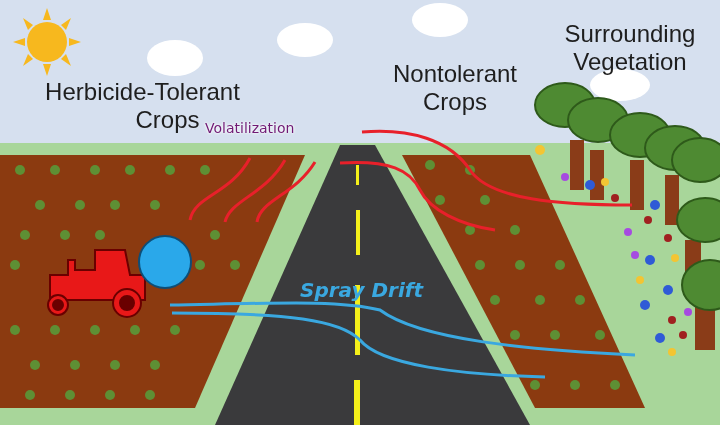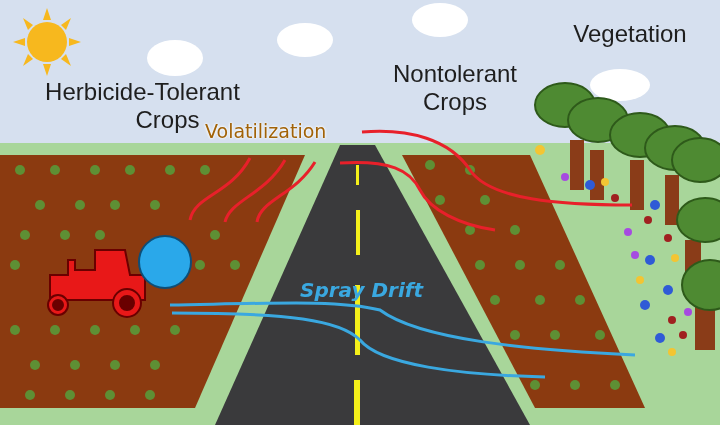--- a/index.html
+++ b/index.html
@@ -1,20 +1,20 @@
 <!DOCTYPE html>
 <html><head>
 <meta charset="utf-8">
 <style>
   html,body{margin:0;padding:0;}
   body{width:720px;height:425px;overflow:hidden;background:#d6e0ef;}
   #stage{position:relative;width:720px;height:425px;}
   svg{position:absolute;left:0;top:0;}
   .lbl{position:absolute;font-family:"Liberation Sans",sans-serif;color:#1e1e1e;font-size:24px;text-align:center;line-height:28px;}
-  .vol{position:absolute;font-family:"DejaVu Sans",sans-serif;font-size:19px;color:#a16207;text-shadow:0 0 3px #fff,0 0 3px #fff;}
+  .vol{position:absolute;font-family:"DejaVu Sans",sans-serif;font-size:14px;color:#701a75;text-shadow:0 0 3px #fff,0 0 3px #fff;}
   .drift{position:absolute;font-family:"DejaVu Sans",sans-serif;font-weight:bold;font-size:20px;color:#3aa8e0;font-style:italic;}
 </style>
 </head>
 <body>
 
 <div id="stage">
 <svg width="720" height="425" viewBox="0 0 720 425">
   <rect x="0" y="0" width="720" height="145" fill="#d6e0ef"></rect>
   <rect x="0" y="143" width="720" height="282" fill="#a8d69a"></rect>
 
@@ -165,17 +165,18 @@
 
 <div class="lbl" style="left:10px;top:78px;width:265px;text-align:center;">
   <div>Herbicide-Tolerant</div>
   <div style="padding-left:50px;">Crops</div>
 </div>
 <div class="lbl" style="left:370px;top:60px;width:170px;">
   <div>Nontolerant</div>
   <div>Crops</div>
 </div>
 <div class="lbl" style="left:540px;top:20px;width:180px;">
+  <div>Surrounding</div>
   <div>Vegetation</div>
 </div>
 <div class="vol" style="left:205px;top:120px;">Volatilization</div>
 <div class="drift" style="left:300px;top:278px;">Spray Drift</div>
 </div>
 
 </body></html>

